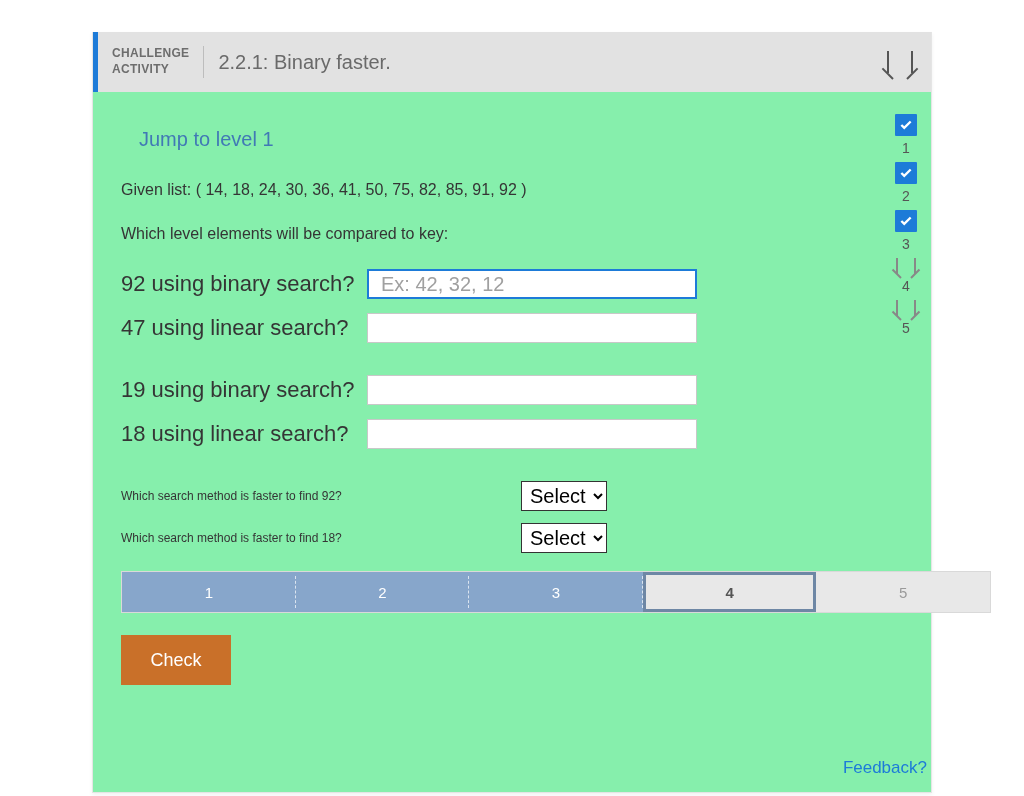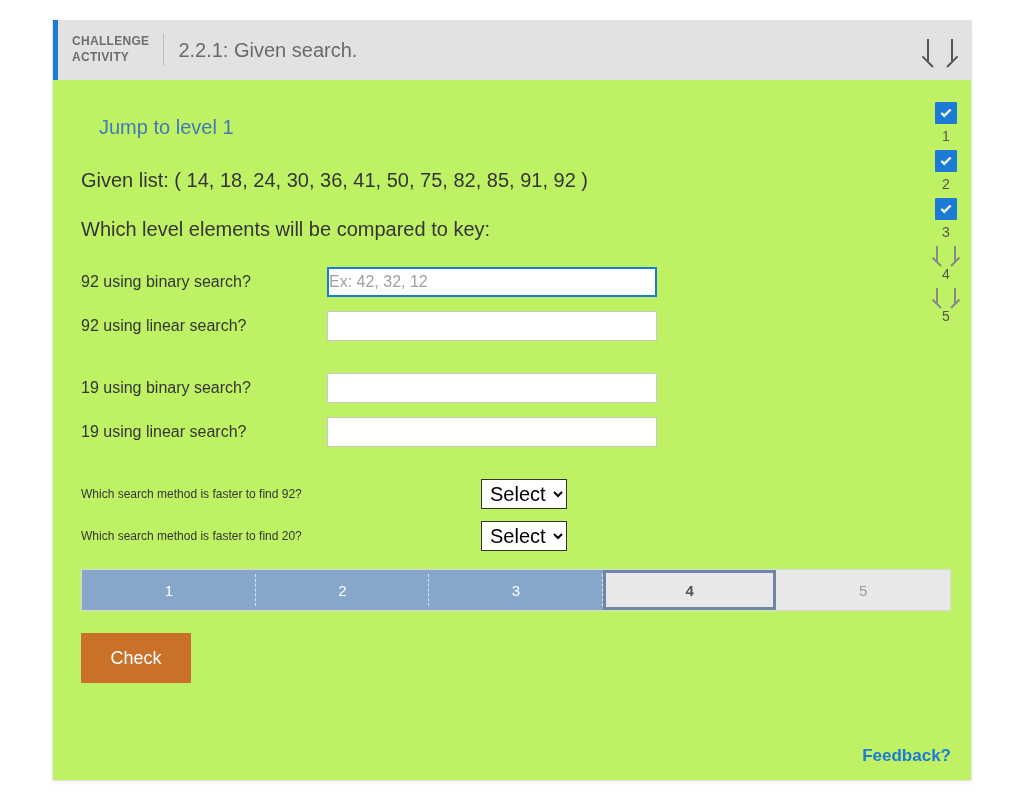--- a/index.html
+++ b/index.html
@@ -13,24 +13,24 @@
     --zy-step-border:#6e87a5;
     --zy-step-inactive:#e8e8e8;
   }
   *{box-sizing:border-box;}
   body{
     margin:0;padding:20px;background:#fff;
     font-family:"Helvetica Neue",Helvetica,Arial,sans-serif;
     color:#333;
   }
   .card{
-    width:920px;margin:0 auto;
+    width:840px;margin:12px auto;
     border:1px solid #e5e5e5;border-top:none;
     box-shadow:0 2px 4px rgba(0,0,0,0.06);
-    background:#bef264;
+    background:#86efac;
   }
   
   .ch-header{
     display:flex;align-items:center;
     background:var(--zy-header-bg);
     border-left:5px solid var(--zy-blue);
     padding:6px 18px 6px 14px;height:60px;position:relative;
   }
   .ch-label{
     font-size:12px;font-weight:700;letter-spacing:.3px;
@@ -50,26 +50,26 @@
   .hdr-chevron::before{left:3px;transform-origin:bottom;transform:rotate(-45deg);}
   .hdr-chevron::after{right:3px;transform-origin:bottom;transform:rotate(45deg);}
   
   .body{
     padding:26px 28px 20px 28px;position:relative;min-height:700px;
   }
   .jump{
     color:var(--zy-blue-link);font-size:20px;margin:10px 0 30px 18px;
     cursor:pointer;display:inline-block;
   }
-  .qtext{font-size:20px;color:#353535;margin:0 0 26px 0;}
+  .qtext{font-size:16px;color:#353535;margin:0 0 26px 0;}
   .row{display:flex;align-items:center;margin-bottom:14px;}
-  .row label{font-size:16px;color:#353535;width:246px;flex-shrink:0;}
+  .row label{font-size:22px;color:#353535;width:246px;flex-shrink:0;}
   .row input[type=text]{
     width:330px;height:30px;border:1px solid #c8c8c8;
-    font-size:16px;padding:2px 0;outline:none;
+    font-size:20px;padding:2px 12px;outline:none;
   }
   .row input[type=text].active{
     border:2px solid var(--zy-blue);
   }
   .row input::placeholder{color:#a0a0a0;font-style:normal;}
   .gap{height:18px;}
   .selrow{display:flex;align-items:center;margin-bottom:12px;}
   .selrow label{font-size:12px;color:#353535;width:400px;flex-shrink:0;}
   .selrow select{
     font-size:20px;border:1px solid #333;padding:2px 4px;background:#fff;
@@ -115,35 +115,35 @@
   .lvl .num{font-size:14px;color:#555;}
   .lvl.pending .shield{
     width:20px;height:16px;border:2px solid #888;border-top:none;border-bottom:none;position:relative;
   }
   .lvl.pending .shield::before,.lvl.pending .shield::after{
     content:"";position:absolute;width:2px;height:12px;background:#888;bottom:-4px;
   }
   .lvl.pending .shield::before{left:2px;transform-origin:bottom;transform:rotate(-45deg);}
   .lvl.pending .shield::after{right:2px;transform-origin:bottom;transform:rotate(45deg);}
   .feedback{
-    position:absolute;right:20px;bottom:14px;color:var(--zy-blue);
-    font-size:17px;font-weight:700;cursor:pointer;
+    position:absolute;right:4px;bottom:14px;color:var(--zy-blue);
+    font-size:17px;font-weight:400;cursor:pointer;
   }
 </style>
 </head>
 <body>
 
 <div class="card">
 
   <div class="ch-header">
     <div class="ch-label">
       <span>CHALLENGE</span><br>
       <span>ACTIVITY</span>
     </div>
-    <div class="ch-title">2.2.1: Given search.</div>
+    <div class="ch-title">2.2.1: Binary faster.</div>
     <div class="hdr-chevron"></div>
   </div>
 
   <div class="body">
 
     
     <div class="levels">
       <div class="lvl">
         <div class="chk">
           <svg viewBox="0 0 24 24">
@@ -181,45 +181,45 @@
     <a class="jump">Jump to level 1</a>
 
     <p class="qtext">Given list: ( 14, 18, 24, 30, 36, 41, 50, 75, 82, 85, 91, 92 )</p>
     <p class="qtext">Which level elements will be compared to key:</p>
 
     <div class="row">
       <label>92 using binary search?</label>
       <input type="text" class="active" placeholder="Ex: 42, 32, 12" style="">
     </div>
     <div class="row">
-      <label>92 using linear search?</label>
+      <label>47 using linear search?</label>
       <input type="text" placeholder="" style="">
     </div>
 
     <div class="gap"></div>
 
     <div class="row">
       <label>19 using binary search?</label>
       <input type="text" placeholder="" style="">
     </div>
     <div class="row">
-      <label>19 using linear search?</label>
+      <label>18 using linear search?</label>
       <input type="text" placeholder="" style="">
     </div>
 
     <div class="gap"></div>
 
     <div class="selrow">
       <label>Which search method is faster to find 92?</label>
       <select>
         <option>Select</option>
       </select>
     </div>
     <div class="selrow">
-      <label>Which search method is faster to find 20?</label>
+      <label>Which search method is faster to find 18?</label>
       <select>
         <option>Select</option>
       </select>
     </div>
 
     <div class="steps">
       <div class="step done">1</div>
       <div class="step done">2</div>
       <div class="step done">3</div>
       <div class="step current">4</div>

